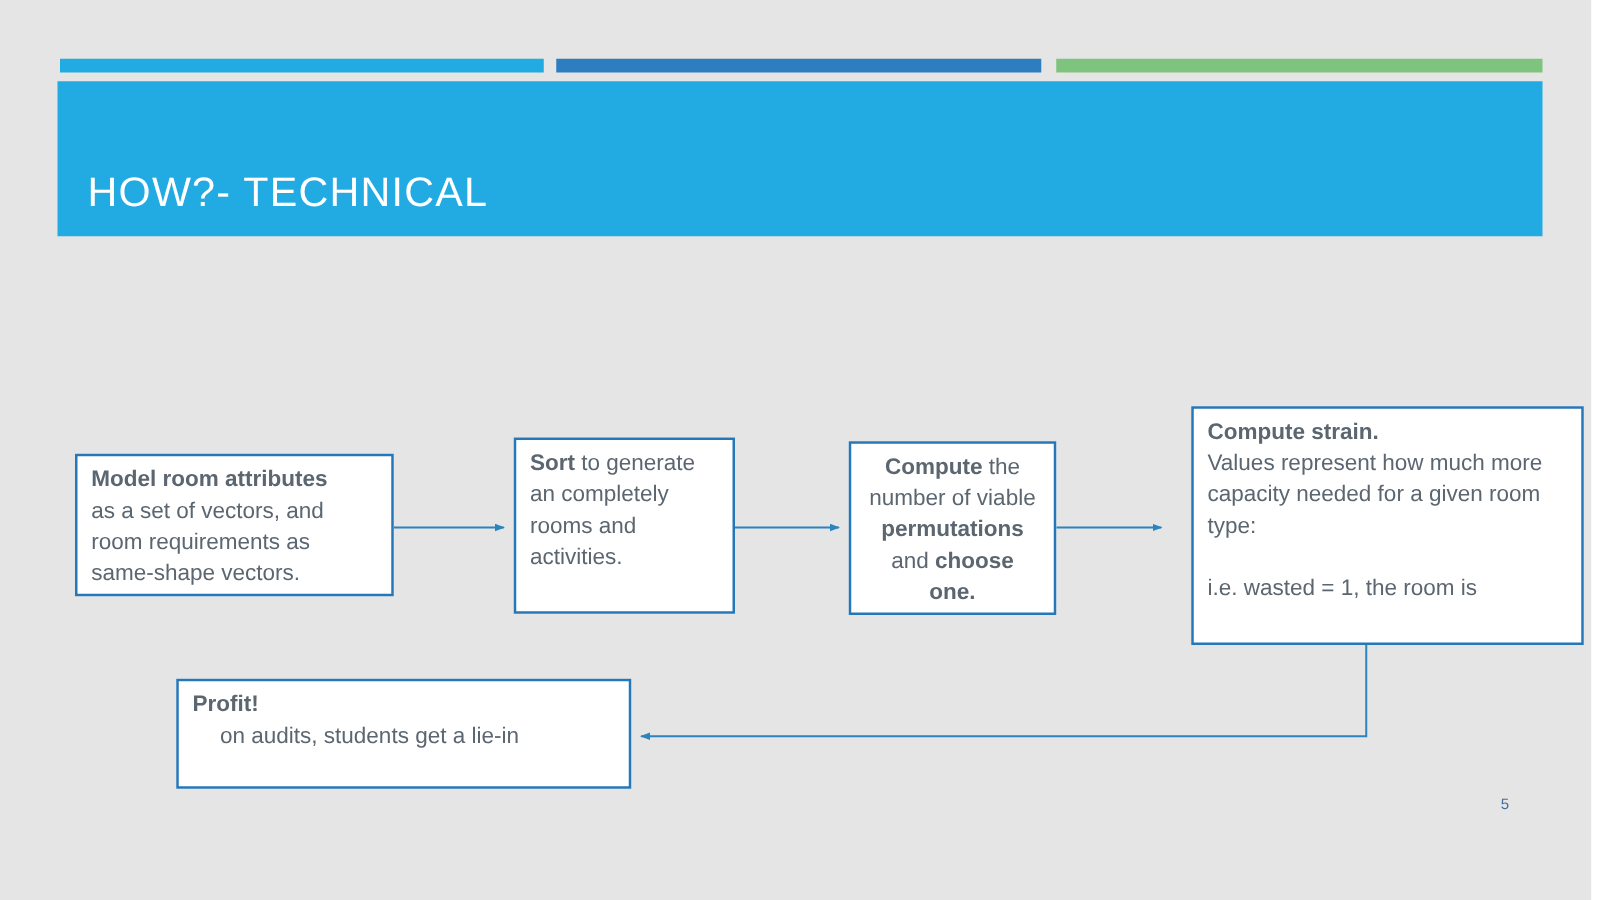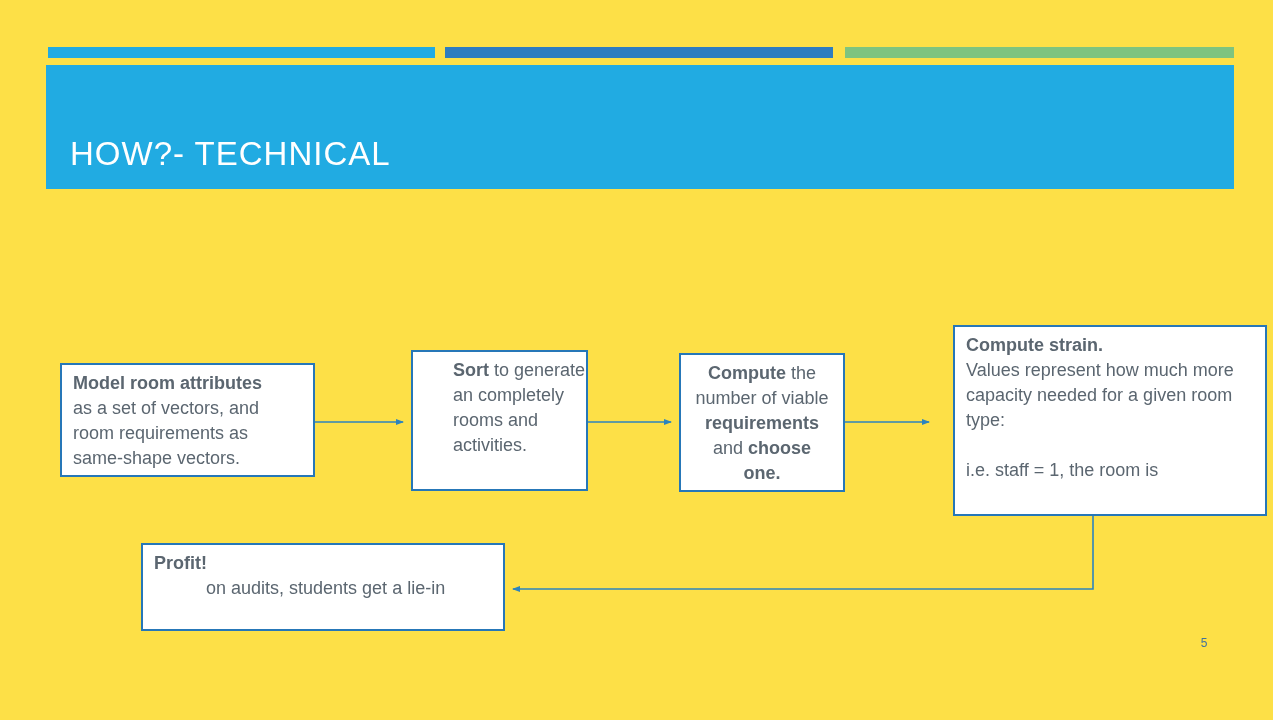--- a/index.html
+++ b/index.html
@@ -1,19 +1,19 @@
 <!DOCTYPE html>
 <html style="--banner-blue: #21ABE2; --bar-blue-light: #21ABE2; --bar-blue-dark: #2E7DBF; --bar-green: #7EC47F; --box-border: #2677B8; --connector: #2C84BE; --text-gray: #5B6670; --title-color: #FFFFFF; --page-number-color: #41719C;"><head>
 <meta charset="utf-8">
 <style>
   html,body{margin:0;padding:0;background:#ffffff;}
   #slide{
     position:relative;
     width:1273px;height:720px;
-    background:#fde047;
+    background:#e5e5e5;
     overflow:hidden;
     font-family:"Liberation Sans", sans-serif;
   }
   
   .accent-bar{position:absolute;top:47px;height:11px;}
   .bar-1{left:48px;width:387px;background:var(--bar-blue-light);}
   .bar-2{left:445px;width:388px;background:var(--bar-blue-dark);}
   .bar-3{left:845px;width:389px;background:var(--bar-green);}
   
   .banner{
@@ -29,24 +29,24 @@
   .flow-box{
     position:absolute;
     background:#ffffff;
     border:2px solid var(--box-border);
     box-sizing:border-box;
     color:var(--text-gray);
     font-size:18px;
   }
   .box-content{padding:6px 11px;}
   .bline{line-height:25px;white-space:nowrap;}
-  .bline.indent{margin-left:52px;}
+  .bline.indent{margin-left:22px;}
   .bline .b{font-weight:bold;}
   .box-model{left:60px;top:363px;width:255px;height:114px;}
-  .box-sort{left:411px;top:350px;width:177px;height:141px;padding-left:29px;}
+  .box-sort{left:411px;top:350px;width:177px;height:141px;}
   .box-permutations{left:679px;top:353px;width:166px;height:139px;text-align:center;}
   .box-strain{left:937px;top:325px;width:314px;height:191px;margin-left:16px;}
   .box-profit{left:141px;top:543px;width:364px;height:88px;}
   
   #connector-layer{position:absolute;left:0;top:0;width:1280px;height:720px;pointer-events:none;}
   .connector{stroke:var(--connector);stroke-width:1.6;fill:none;}
   .arrowhead{fill:var(--connector);}
   
   .page-number{
     position:absolute;left:1192px;top:636px;width:24px;
@@ -92,33 +92,33 @@
         <div class="bline"><span class="b">Sort</span><span> to generate</span></div>
         <div class="bline"><span>an completely</span></div>
         <div class="bline"><span>rooms and</span></div>
         <div class="bline"><span>activities.</span></div>
       </div>
   </div>
   <div class="flow-box box-permutations">
     <div class="box-content">
         <div class="bline"><span class="b">Compute</span><span> the</span></div>
         <div class="bline"><span>number of viable</span></div>
-        <div class="bline"><span class="b">requirements</span></div>
+        <div class="bline"><span class="b">permutations</span></div>
         <div class="bline"><span>and </span><span class="b">choose</span></div>
         <div class="bline"><span class="b">one.</span></div>
       </div>
   </div>
   <div class="flow-box box-strain">
     <div class="box-content">
         <div class="bline"><span class="b">Compute strain.</span></div>
         <div class="bline"><span>Values represent how much more</span></div>
         <div class="bline"><span>capacity needed for a given room</span></div>
         <div class="bline"><span>type:</span></div>
         <div class="bline">&nbsp;</div>
-        <div class="bline"><span>i.e. staff = 1, the room is</span></div>
+        <div class="bline"><span>i.e. wasted = 1, the room is</span></div>
       </div>
   </div>
   <div class="flow-box box-profit">
     <div class="box-content">
         <div class="bline"><span class="b">Profit!</span></div>
         <div class="bline indent"><span>on audits, students get a lie-in</span></div>
       </div>
   </div>
 
   <div class="page-number">5</div>

